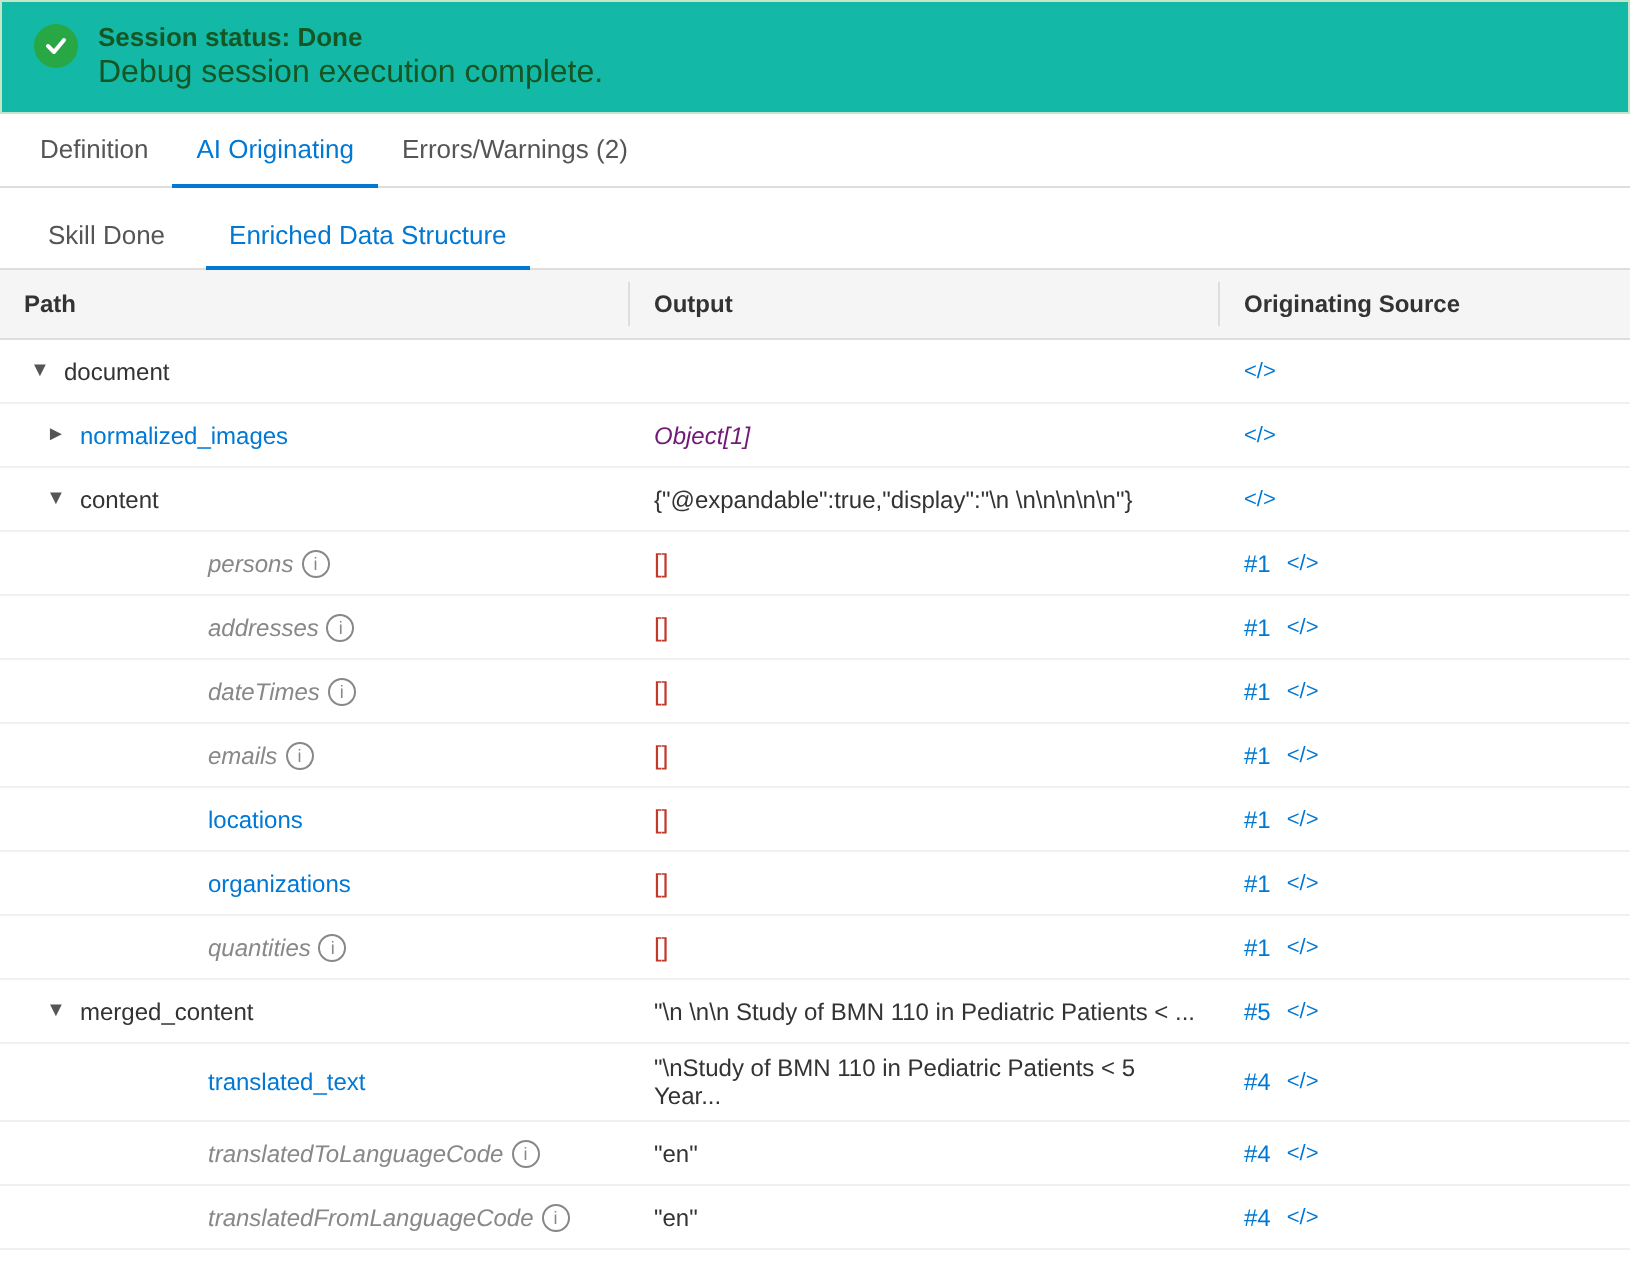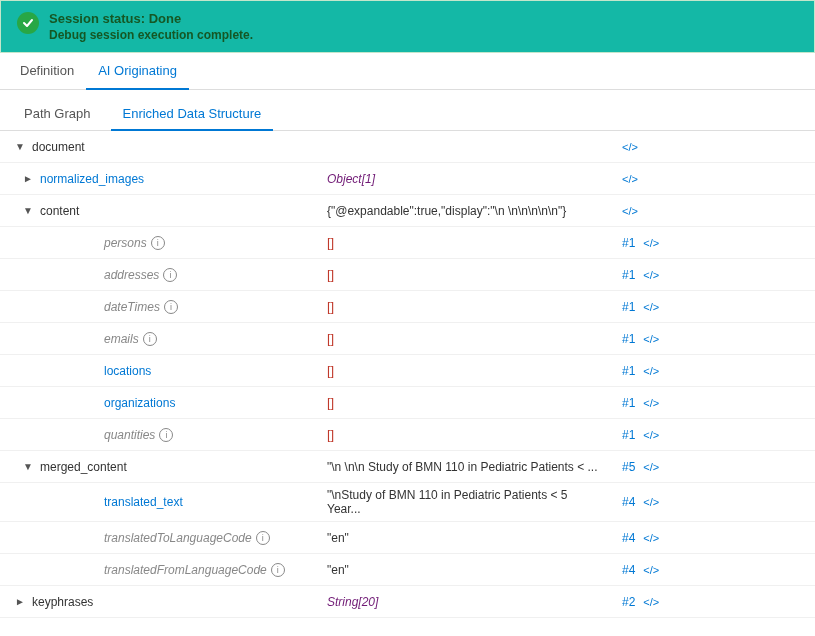--- a/index.html
+++ b/index.html
@@ -16,21 +16,21 @@
     .status-icon {
       width: 22px; height: 22px;
       background: #28a745;
       border-radius: 50%;
       display: flex; align-items: center; justify-content: center;
       flex-shrink: 0;
       margin-top: 1px;
     }
     .status-icon svg { width: 12px; height: 12px; }
     .status-text .title { font-weight: 600; font-size: 13px; color: #155724; }
-    .status-text .subtitle { font-size: 12px; color: #155724; margin-top: 2px; font-weight: bold; }
+    .status-text .subtitle { font-size: 16px; color: #155724; margin-top: 2px; }
 
     .top-tabs {
       display: flex;
       border-bottom: 1px solid #ddd;
       padding: 0 8px;
     }
     .top-tab {
       padding: 10px 12px;
       cursor: pointer;
       font-size: 13px;
@@ -164,28 +164,34 @@
   </div>
   <div class="status-text">
     <div class="title">Session status: Done</div>
     <div class="subtitle">Debug session execution complete.</div>
   </div>
 </div>
 
 <div class="top-tabs">
   <div class="top-tab">Definition</div>
   <div class="top-tab active">AI Originating</div>
+  <div class="top-tab">Errors/Warnings (2)</div>
 </div>
 
 <div class="sub-tabs">
-  <div class="sub-tab">Path Graph</div>
+  <div class="sub-tab">Skill Done</div>
   <div class="sub-tab active">Enriched Data Structure</div>
 </div>
 
 <div class="table-container">
+  <div class="table-header">
+    <div class="col">Path</div>
+    <div class="col">Output</div>
+    <div class="col">Originating Source</div>
+  </div>
 
   <div class="table-row">
     <div class="cell path-cell">
       <span class="expand-icon">▼</span>
       <span class="path-label">document</span>
     </div>
     <div class="cell output-cell"></div>
     <div class="cell source-cell">
       <span class="code-icon">&lt;/&gt;</span>
     </div>

